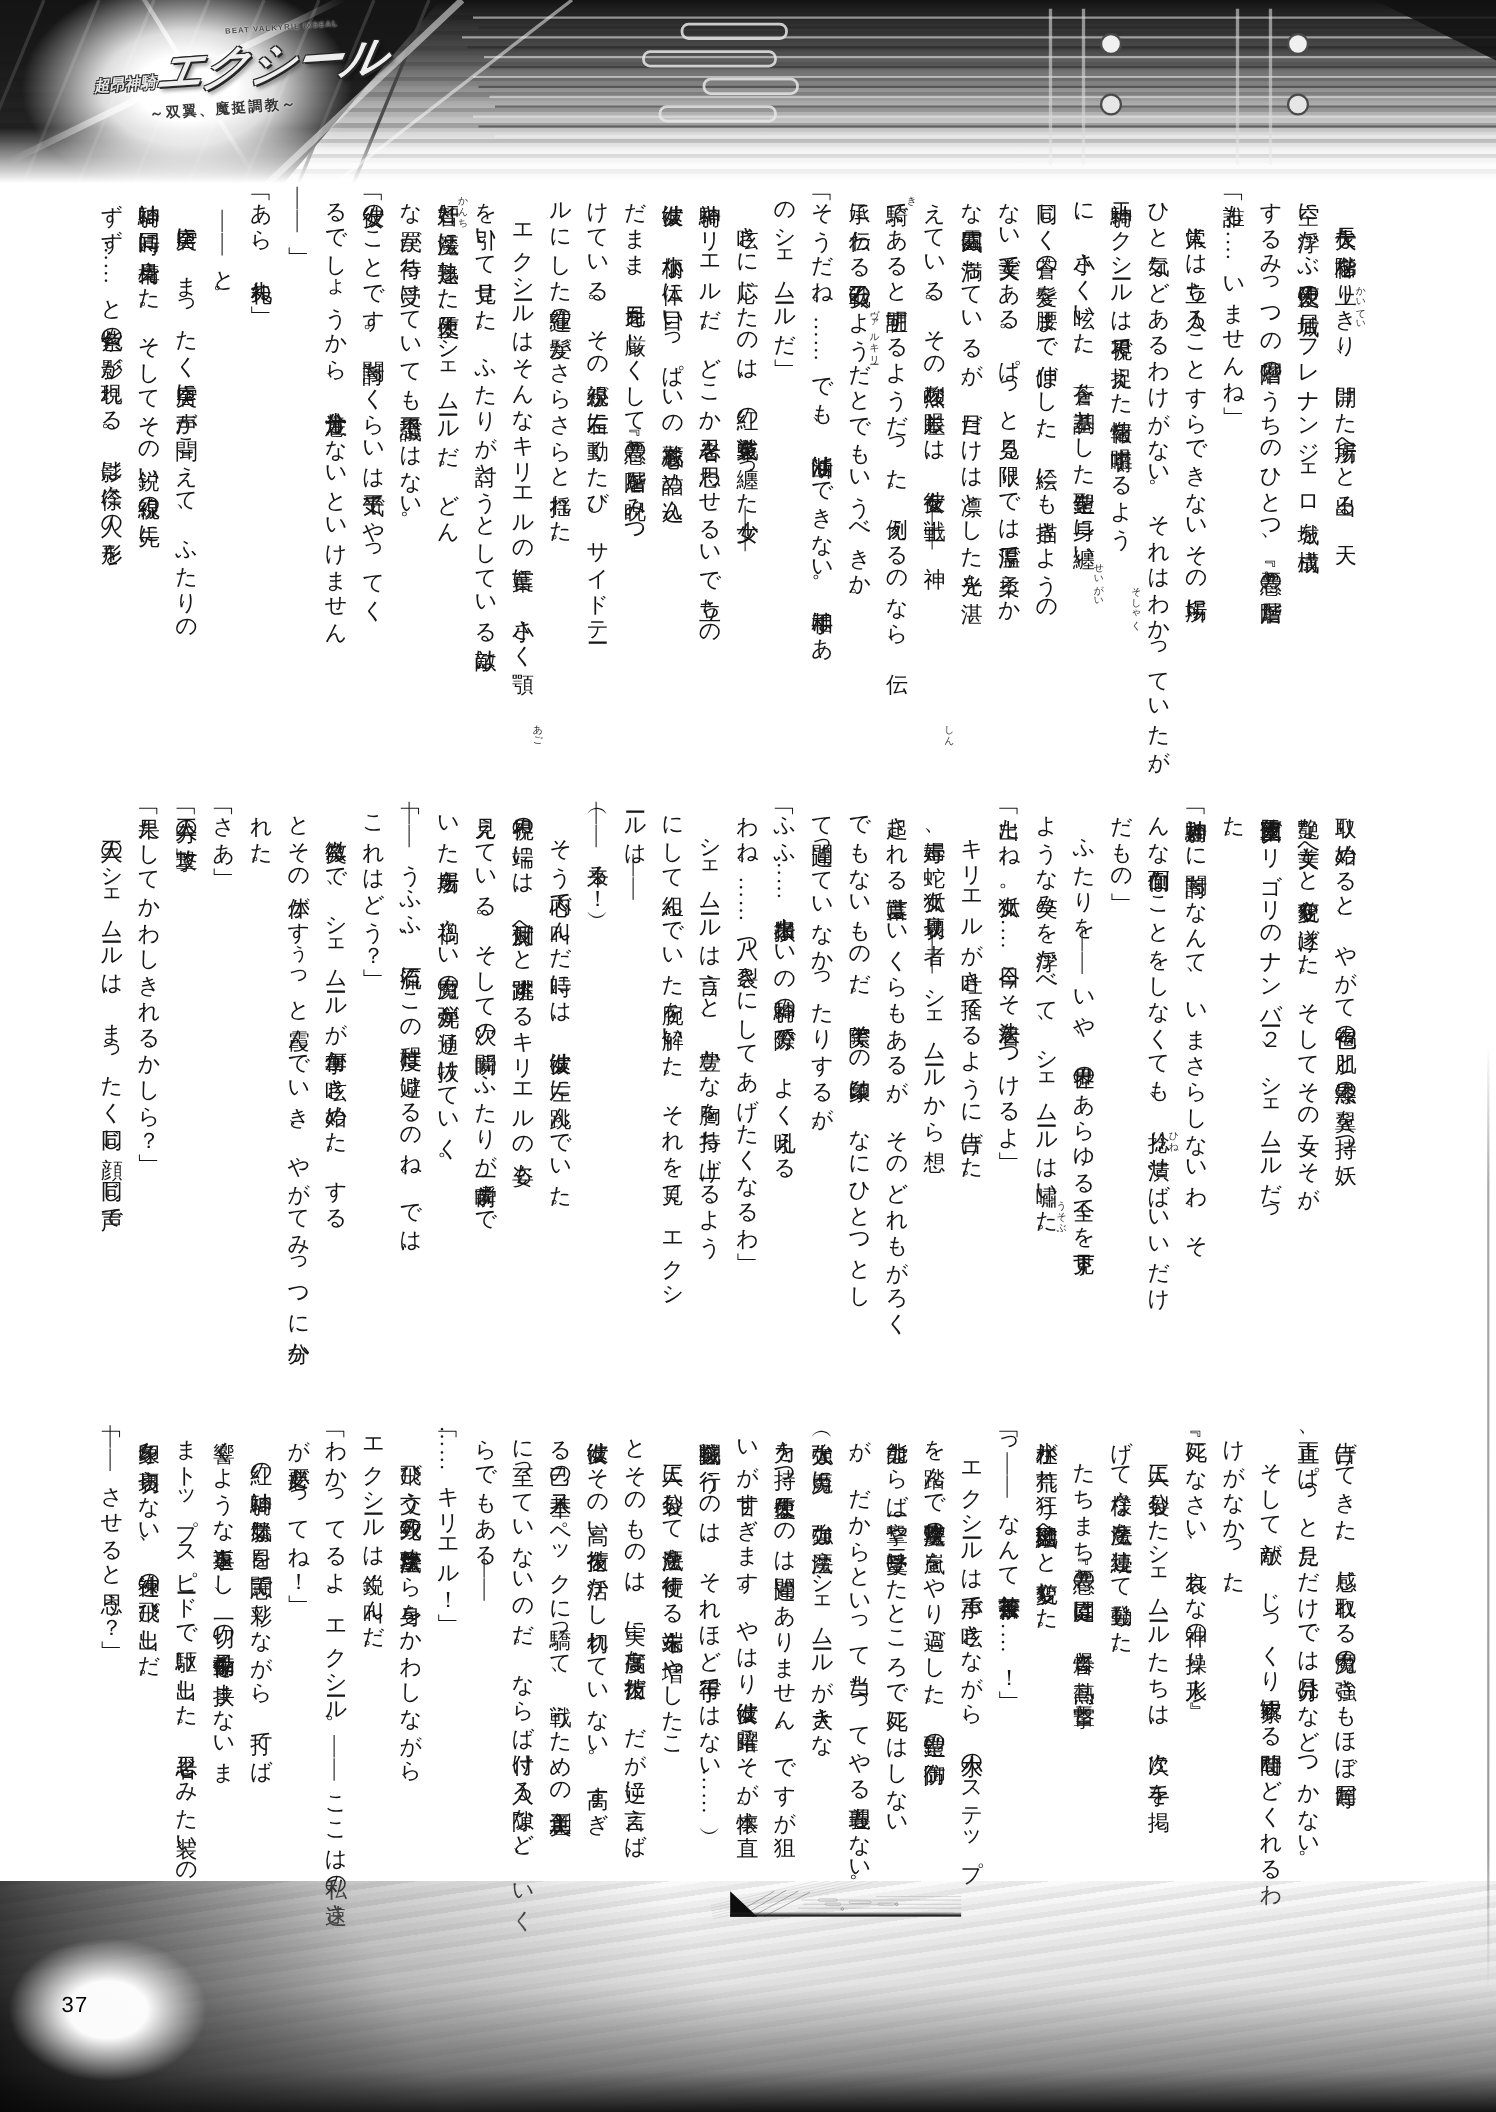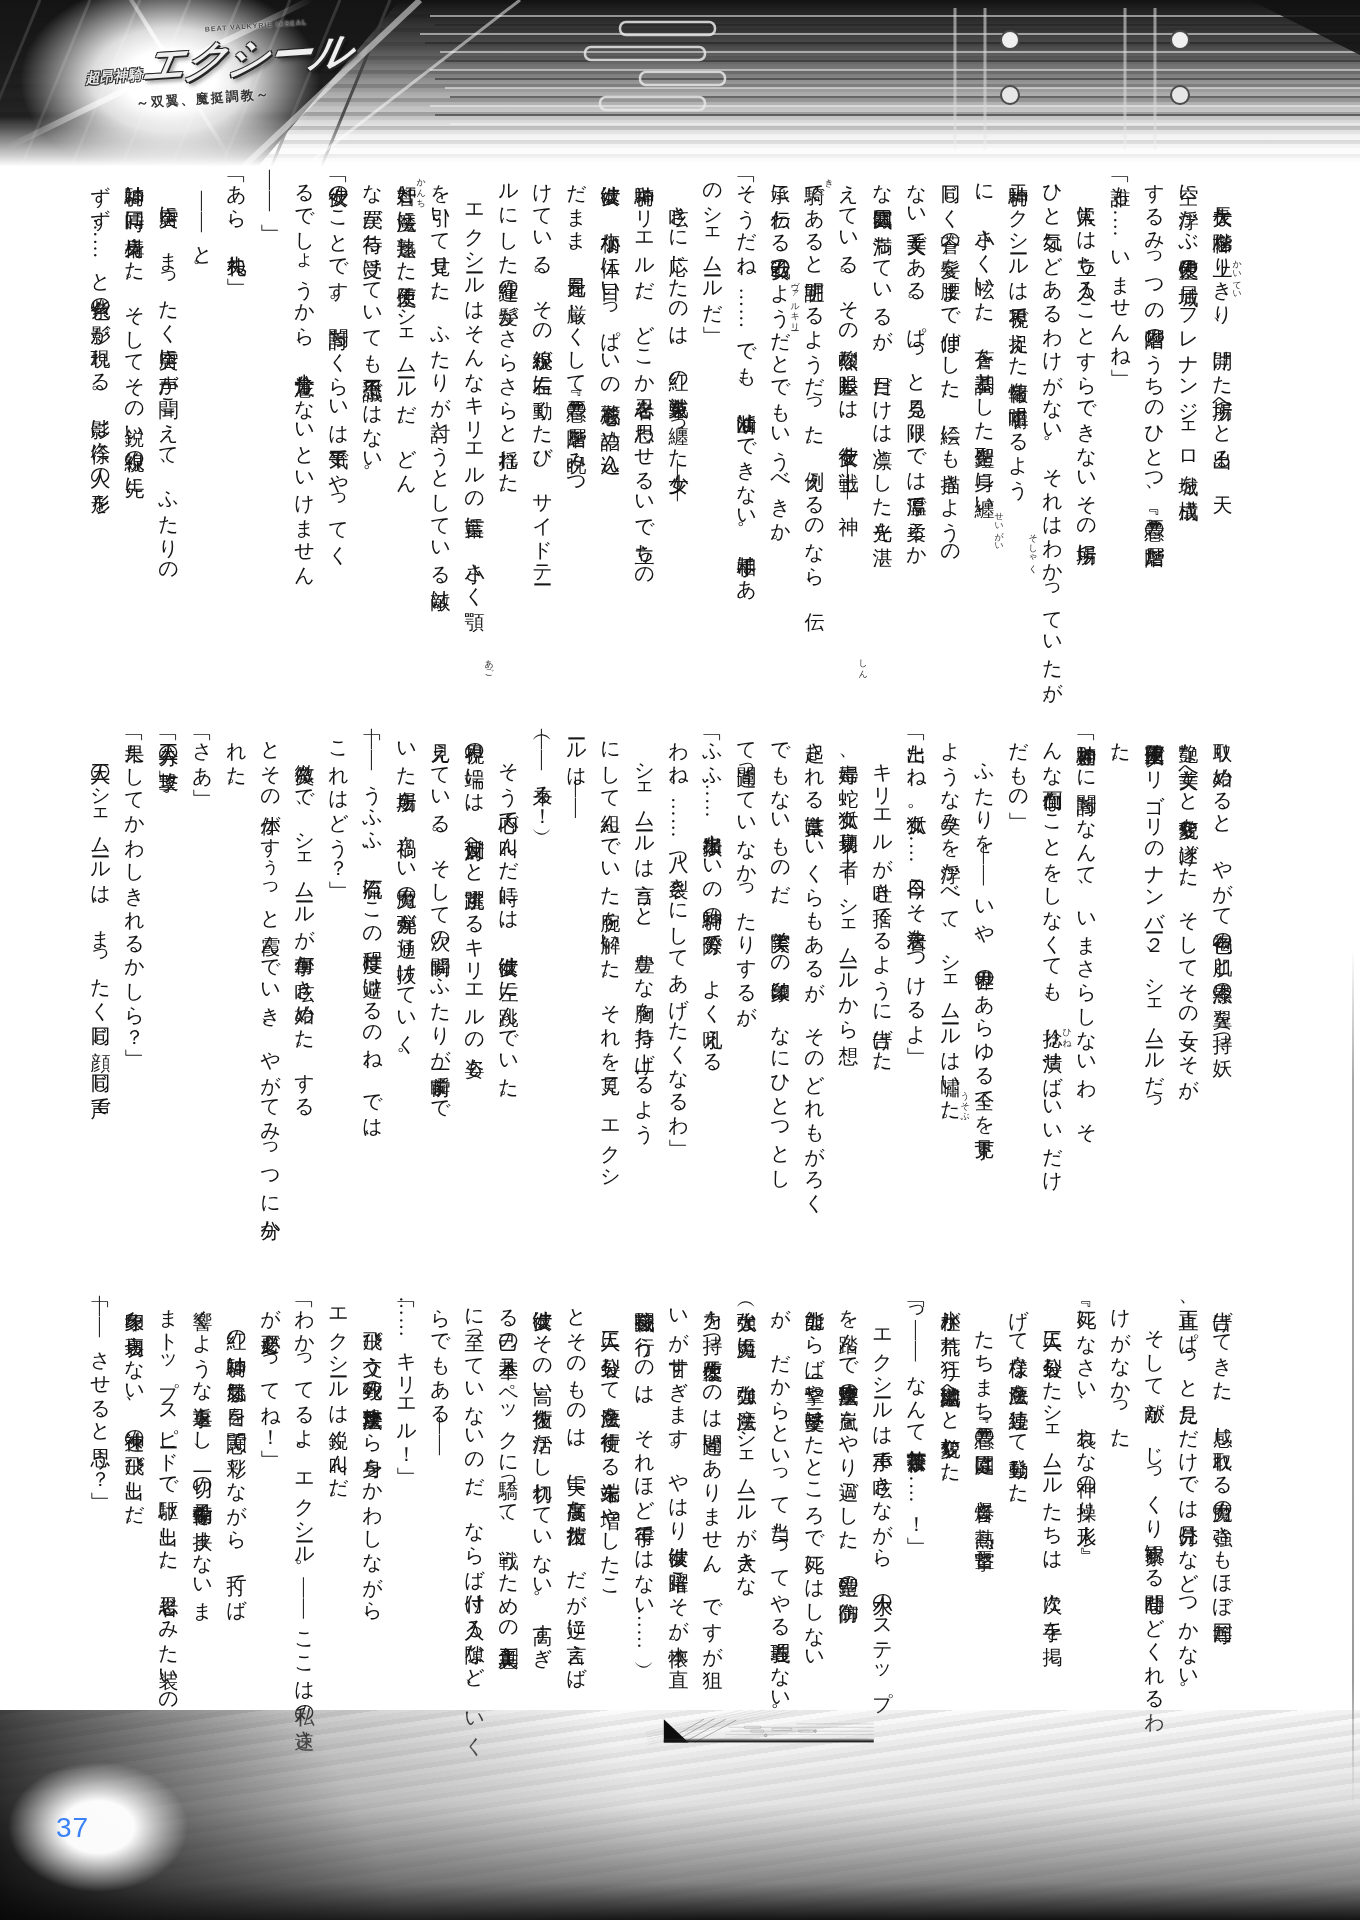--- a/index.html
+++ b/index.html
@@ -31,21 +31,21 @@
   .logo-sub{margin-top:1px;font-size:13px;font-weight:700;color:#353535;letter-spacing:2px;text-shadow:0 0 2px #fff;}
   
   .botband{position:absolute;left:0;bottom:0;width:1360px;height:210px;
     background:
       linear-gradient(65deg, rgba(8,8,8,.95) 0%, rgba(20,20,20,.7) 10%, rgba(60,60,60,.25) 28%, rgba(255,255,255,0) 48%),
       linear-gradient(180deg, rgba(255,255,255,0) 0%, rgba(200,200,200,.45) 45%, rgba(95,95,95,.75) 82%, #131313 100%),
       repeating-linear-gradient(172deg, rgba(120,120,120,.18) 0 5px, rgba(230,230,230,.2) 5px 10px, rgba(170,170,170,.16) 10px 16px);}
   .pageglow{position:absolute;left:8px;top:1762px;width:180px;height:130px;
       background:radial-gradient(closest-side, rgba(255,255,255,.98) 40%, rgba(255,255,255,0) 100%);}
   .pagenum{position:absolute;left:56px;top:1812px;font-family:"Liberation Sans",sans-serif;
-      font-size:28px;color:#3b82f6;letter-spacing:1px;}
+      font-size:20px;color:#000000;letter-spacing:1px;}
   
   .band{position:absolute;right:120px;width:1160px;height:548px;
       writing-mode:vertical-rl;white-space:pre;
       font-size:20px;line-height:34px;letter-spacing:1px;color:#161616;}
   .band1{top:170px;} .band2{top:728px;} .band3{top:1295px;}
   .ruby{position:absolute;writing-mode:vertical-rl;font-size:9px;line-height:10px;
       letter-spacing:0;color:#2e2e2e;white-space:pre;}
   .edgeline{position:absolute;right:6px;top:950px;width:2px;height:860px;
       background:linear-gradient(180deg,rgba(170,170,170,0),#a9a9a9 15%,#9b9b9b 85%,rgba(170,170,170,0));}
   svg{display:block;}

